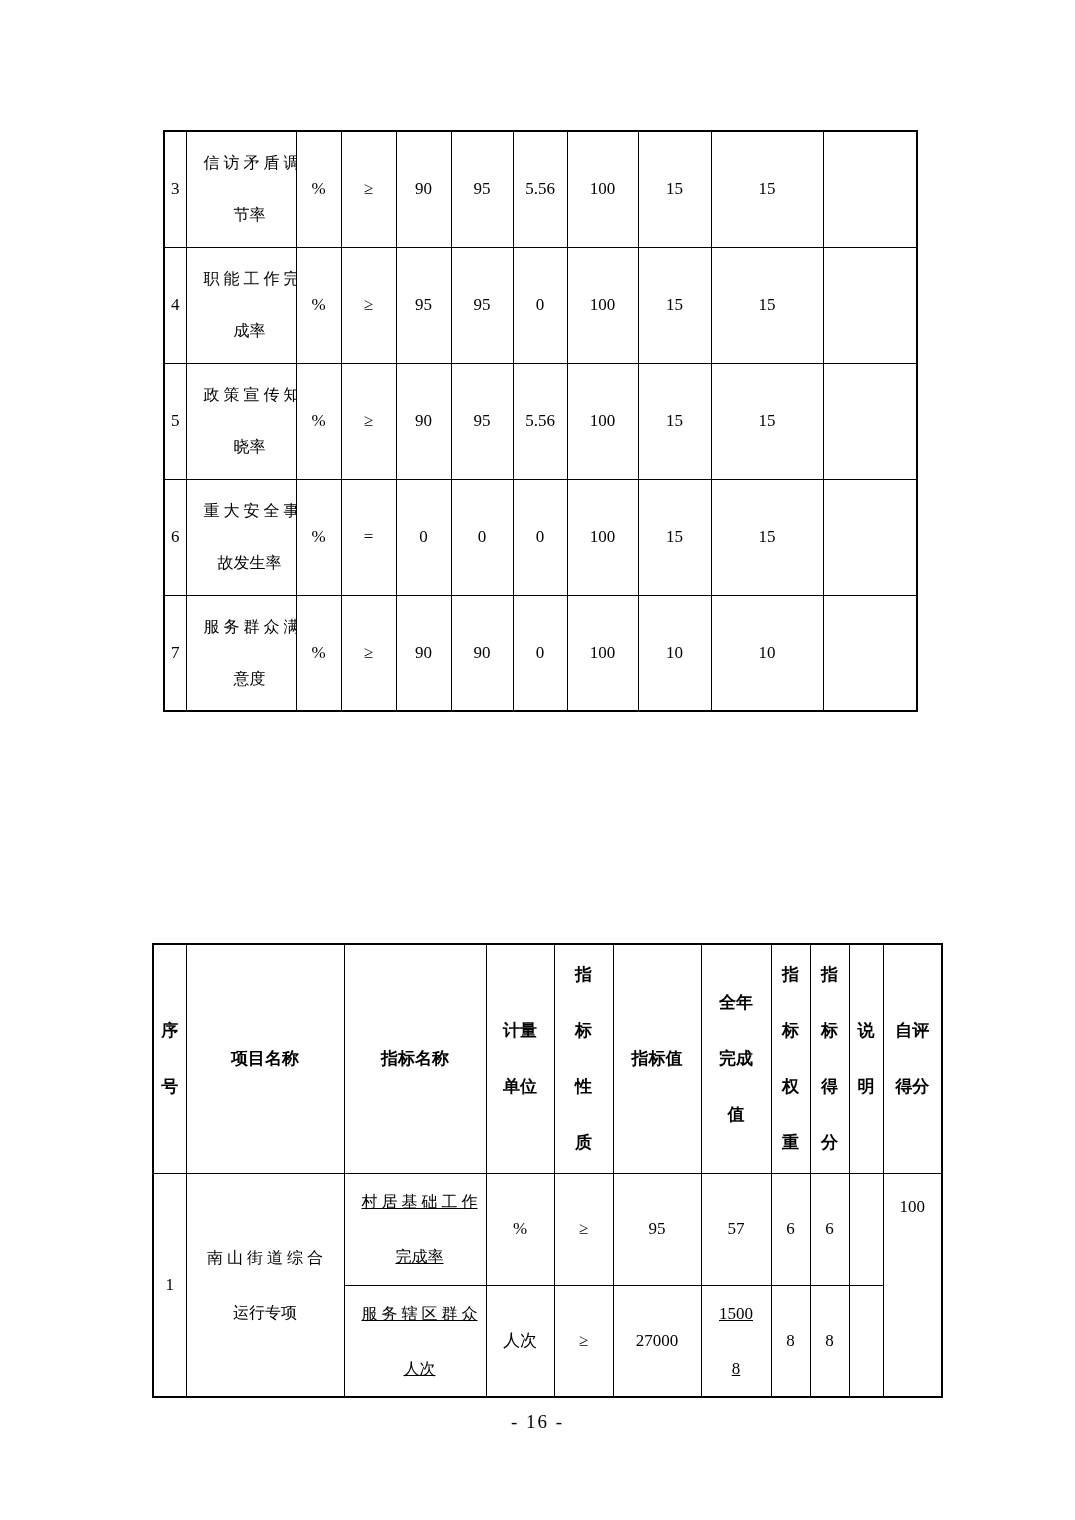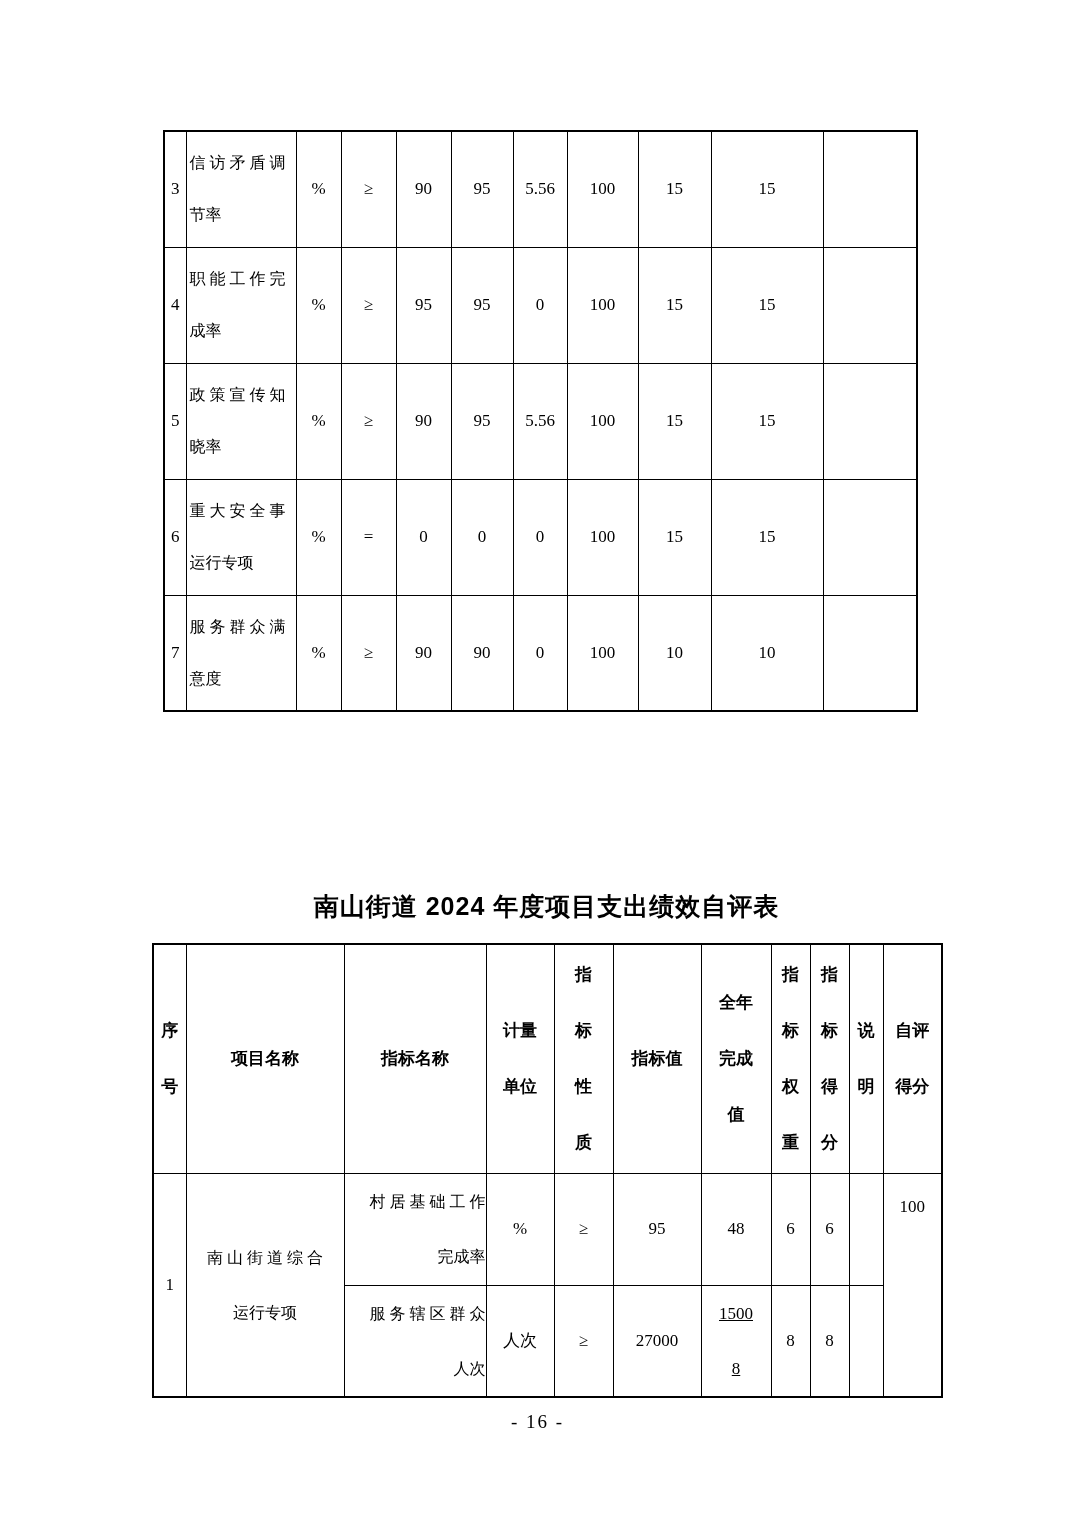--- a/index.html
+++ b/index.html
@@ -12,22 +12,22 @@
     overflow:hidden;
   }
   table{border-collapse:collapse;table-layout:fixed;position:absolute;background:#fff;}
   td{border:1px solid #000;text-align:center;vertical-align:middle;padding:0;overflow:hidden;}
 
   
   .t1{left:163px;top:130px;width:753px;border:2px solid #000;}
   .t1 tr{height:116px;}
   .t1 td{font-size:17px;}
   .t1 td.c-name{
-    text-align:left;font-size:16px;line-height:52px;
-    white-space:pre;padding-left:3px;
+    text-align:center;font-size:16px;line-height:52px;
+    white-space:pre;padding-left:17px;
   }
 
   
   .tbl-title{
     position:absolute;left:152px;top:888px;width:789px;
     text-align:center;font-size:25px;font-weight:bold;
     letter-spacing:1px;line-height:36px;
     font-family:"Liberation Sans","DejaVu Sans",sans-serif;
   }
 
@@ -35,22 +35,22 @@
   .t2{left:152px;top:943px;width:789px;border:2px solid #000;}
   .t2 tr.hrow{height:229px;}
   .t2 tr.r1{height:112px;}
   .t2 tr.r2{height:98px;}
   .t2 td{font-size:17px;}
   .t2 td.hd{
     font-weight:bold;font-size:17px;line-height:56px;white-space:pre;
     font-family:"Liberation Sans","DejaVu Sans",sans-serif;
   }
   .t2 td.c-ind{
-    text-align:right;font-size:16px;line-height:55px;
-    white-space:pre;padding-left:9px;
+    text-align:center;font-size:16px;line-height:55px;
+    white-space:pre;padding-left:9px;text-decoration:underline;
   }
   .t2 td.c-proj{font-size:16px;line-height:55px;white-space:pre;text-align:center;}
   .t2 td.c-wrapnum{line-height:55px;white-space:pre;text-decoration:underline;}
   .t2 td.c-self{vertical-align:top;padding-top:13px;line-height:40px;}
 
   
   .pageno{
     position:absolute;left:0;top:1411px;width:1075px;
     text-align:center;font-size:19px;letter-spacing:2px;
   }
@@ -113,21 +113,21 @@
       <td>95</td>
       <td>5.56</td>
       <td>100</td>
       <td>15</td>
       <td>15</td>
       <td></td>
     </tr>
     <tr>
       <td>6</td>
       <td class="c-name">重 大 安 全 事
-运行专项</td>
+故发生率</td>
       <td>%</td>
       <td>=</td>
       <td>0</td>
       <td>0</td>
       <td>0</td>
       <td>100</td>
       <td>15</td>
       <td>15</td>
       <td></td>
     </tr>
@@ -141,21 +141,20 @@
       <td>90</td>
       <td>0</td>
       <td>100</td>
       <td>10</td>
       <td>10</td>
       <td></td>
     </tr>
   </tbody>
     </table>
 
-  <div class="tbl-title">南山街道 2024 年度项目支出绩效自评表</div>
 
   <table class="t2">
     <colgroup>
       <col style="width:33px">
         <col style="width:158px">
         <col style="width:142px">
       <col style="width:68px">
         <col style="width:59px">
         <col style="width:88px">
       <col style="width:70px">
@@ -195,21 +194,21 @@
     </tr>
     <tr class="r1">
       <td rowspan="2">1</td>
       <td rowspan="2" class="c-proj">南 山 街 道 综 合
 运行专项</td>
       <td class="c-ind">村 居 基 础 工 作
 完成率</td>
       <td>%</td>
       <td>≥</td>
       <td>95</td>
-      <td>48</td>
+      <td>57</td>
       <td>6</td>
       <td>6</td>
       <td></td>
       <td rowspan="2" class="c-self">100</td>
     </tr>
     <tr class="r2">
       <td class="c-ind">服 务 辖 区 群 众
 人次</td>
       <td>人次</td>
       <td>≥</td>

